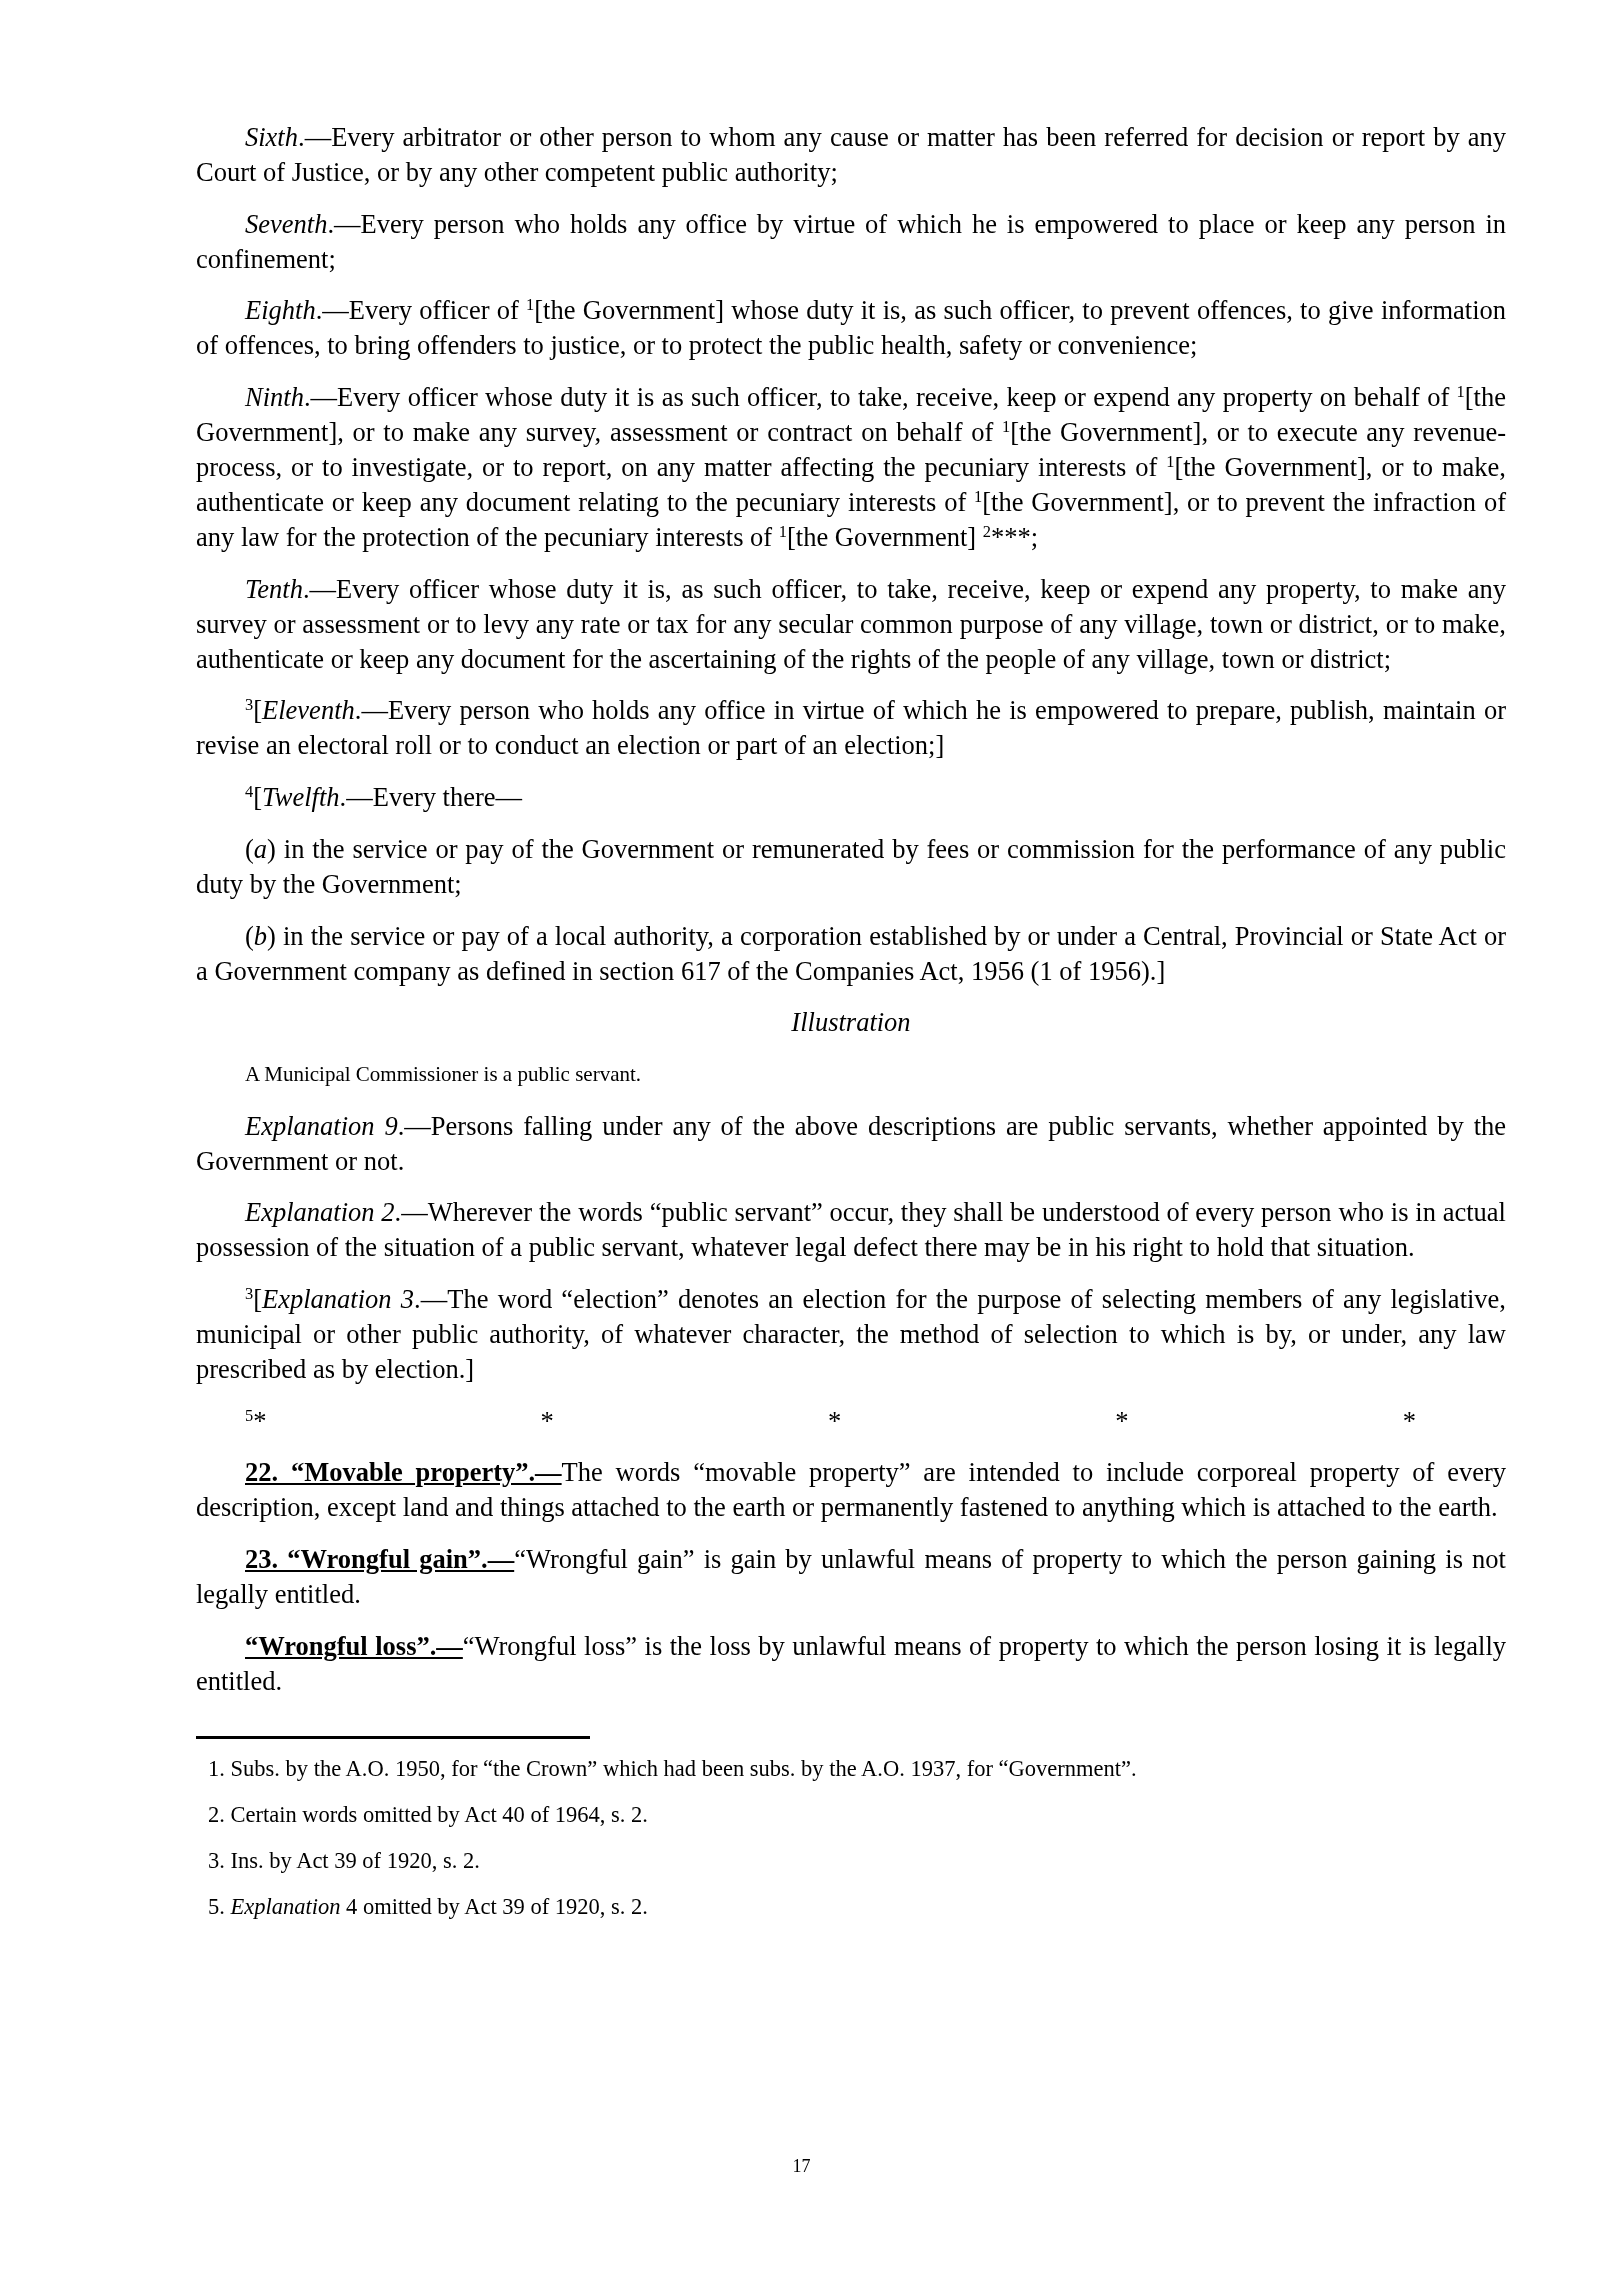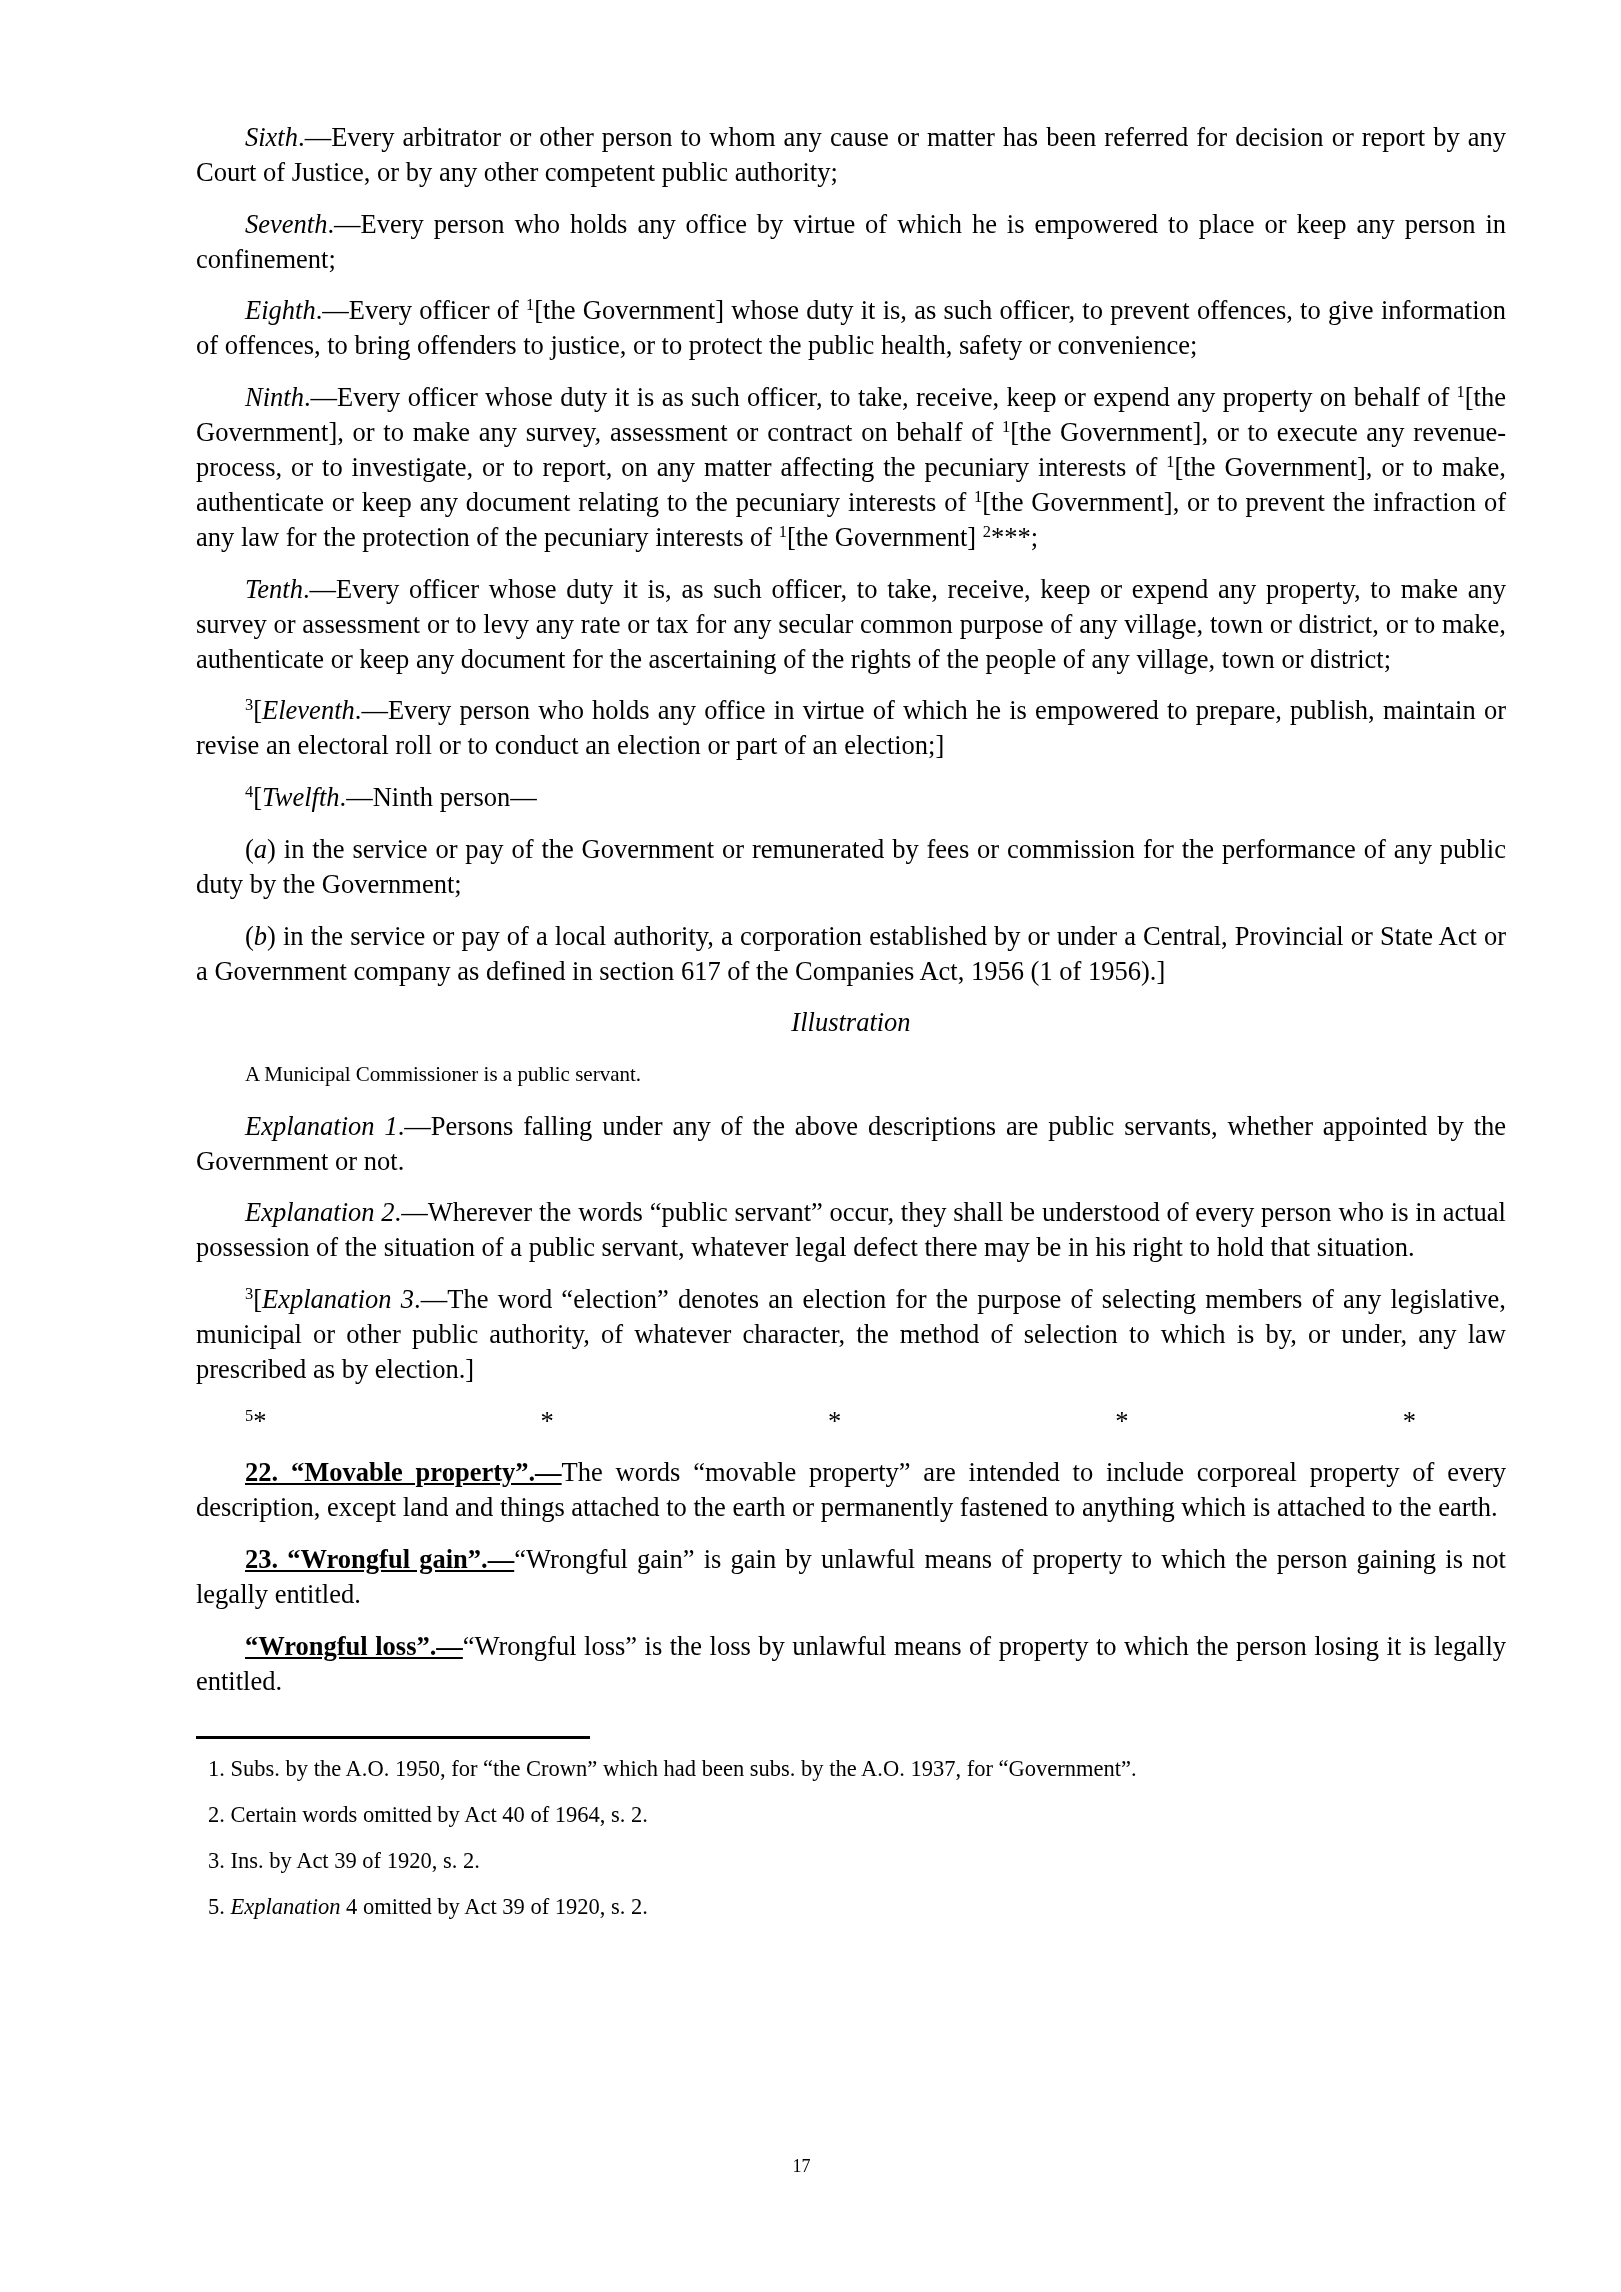--- a/index.html
+++ b/index.html
@@ -78,26 +78,26 @@
 <body>
 
 <div class="page">
   <main class="text-block" id="paragraphs-root">
       <p class="body"><span class="i">Sixth</span><span>.—Every arbitrator or other person to whom any cause or matter has been referred for decision or report by any Court of Justice, or by any other competent public authority;</span></p>
       <p class="body"><span class="i">Seventh</span><span>.—Every person who holds any office by virtue of which he is empowered to place or keep any person in confinement;</span></p>
       <p class="body"><span class="i">Eighth</span><span>.—Every officer of </span><span class="sup">1</span><span>[the Government] whose duty it is, as such officer, to prevent offences, to give information of offences, to bring offenders to justice, or to protect the public health, safety or convenience;</span></p>
       <p class="body"><span class="i">Ninth</span><span>.—Every officer whose duty it is as such officer, to take, receive, keep or expend any property on behalf of </span><span class="sup">1</span><span>[the Government], or to make any survey, assessment or contract on behalf of </span><span class="sup">1</span><span>[the Government], or to execute any revenue-process, or to investigate, or to report, on any matter affecting the pecuniary interests of </span><span class="sup">1</span><span>[the Government], or to make, authenticate or keep any document relating to the pecuniary interests of </span><span class="sup">1</span><span>[the Government], or to prevent the infraction of any law for the protection of the pecuniary interests of </span><span class="sup">1</span><span>[the Government] </span><span class="sup">2</span><span>***;</span></p>
       <p class="body"><span class="i">Tenth</span><span>.—Every officer whose duty it is, as such officer, to take, receive, keep or expend any property, to make any survey or assessment or to levy any rate or tax for any secular common purpose of any village, town or district, or to make, authenticate or keep any document for the ascertaining of the rights of the people of any village, town or district;</span></p>
       <p class="body"><span class="sup">3</span><span>[</span><span class="i">Eleventh</span><span>.—Every person who holds any office in virtue of which he is empowered to prepare, publish, maintain or revise an electoral roll or to conduct an election or part of an election;]</span></p>
-      <p class="body"><span class="sup">4</span><span>[</span><span class="i">Twelfth</span><span>.—Ninth person—</span></p>
+      <p class="body"><span class="sup">4</span><span>[</span><span class="i">Twelfth</span><span>.—Every there—</span></p>
       <p class="sub"><span>(</span><span class="i">a</span><span>) in the service or pay of the Government or remunerated by fees or commission for the performance of any public duty by the Government;</span></p>
       <p class="sub"><span>(</span><span class="i">b</span><span>) in the service or pay of a local authority, a corporation established by or under a Central, Provincial or State Act or a Government company as defined in section 617 of the Companies Act, 1956 (1 of 1956).]</span></p>
       <p class="center-italic"><span>Illustration</span></p>
       <p class="small-indent"><span>A Municipal Commissioner is a public servant.</span></p>
-      <p class="body"><span class="i">Explanation 1</span><span>.—Persons falling under any of the above descriptions are public servants, whether appointed by the Government or not.</span></p>
+      <p class="body"><span class="i">Explanation 9</span><span>.—Persons falling under any of the above descriptions are public servants, whether appointed by the Government or not.</span></p>
       <p class="body"><span class="i">Explanation 2</span><span>.—Wherever the words “public servant” occur, they shall be understood of every person who is in actual possession of the situation of a public servant, whatever legal defect there may be in his right to hold that situation.</span></p>
       <p class="body"><span class="sup">3</span><span>[</span><span class="i">Explanation 3</span><span>.—The word “election” denotes an election for the purpose of selecting members of any legislative, municipal or other public authority, of whatever character, the method of selection to which is by, or under, any law prescribed as by election.]</span></p>
       <div class="stars-row">
         <span><span class="sup">5</span>*</span>
         <span>*</span>
         <span>*</span>
         <span>*</span>
         <span>*</span>
       </div>
       <p class="body"><span class="b">22. “Movable property”.—</span><span>The words “movable property” are intended to include corporeal property of every description, except land and things attached to the earth or permanently fastened to anything which is attached to the earth.</span></p>

